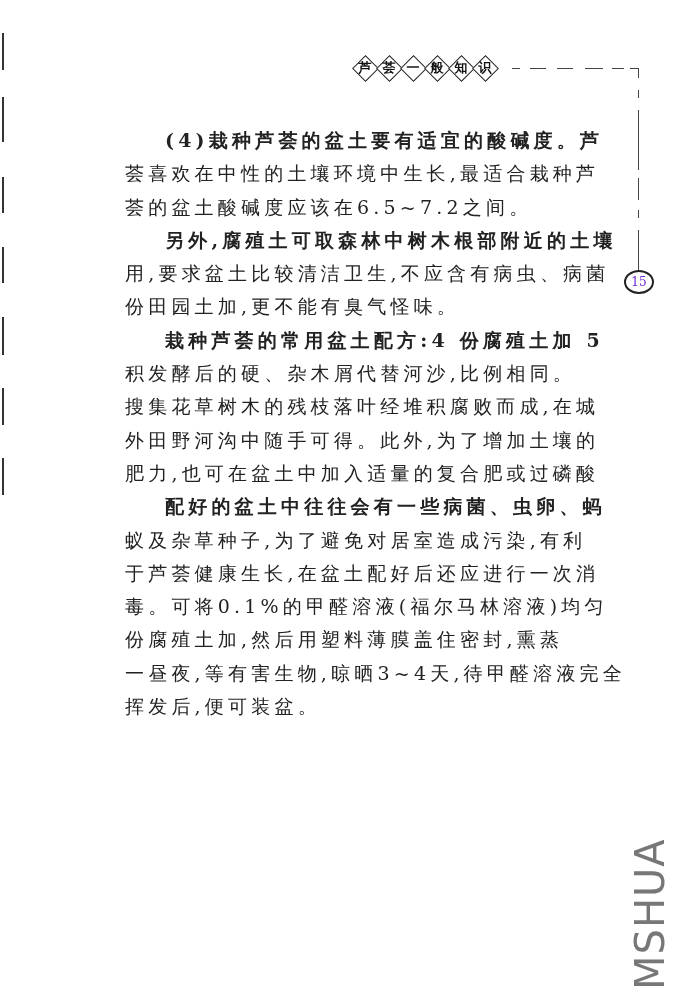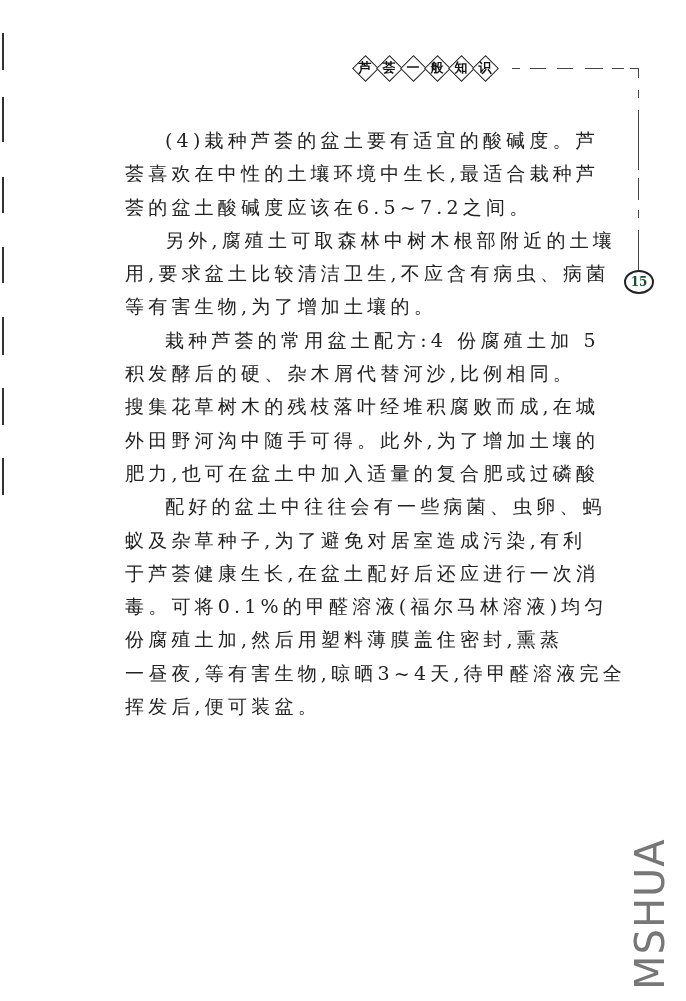--- a/index.html
+++ b/index.html
@@ -16,28 +16,28 @@
   }
   .diamond-char {
     position: absolute; left: 0; top: 2px; width: 24px; text-align: center;
     font-size: 13px; font-weight: bold; color: #111; line-height: 20px;
   }
   .dash-h { position: absolute; top: 68px; height: 1px; background: #444; }
   .dash-v { position: absolute; left: 638px; width: 1px; background: #444; }
   .page-num {
     position: absolute; left: 624px; top: 270px; width: 26px; height: 20px;
     border: 2px solid #222; border-radius: 50%;
-    font-size: 12px; font-weight: bold; text-align: center; line-height: 20px; color: #14532d;
+    font-size: 12px; font-weight: normal; text-align: center; line-height: 20px; color: #6d28d9;
   }
   .body-text { position: absolute; left: 125px; top: 124px; width: 468px; }
   .line {
     height: 33.3px; font-size: 19px; line-height: 33.3px; white-space: nowrap;
     letter-spacing: 4.2px; color: #222;
   }
-  .indent { padding-left: 40px; }
+  .indent { padding-left: 40px; font-weight: bold; }
   .watermark {
     position: absolute; left: 627px; top: 990px; transform-origin: left top; transform: rotate(-90deg);
     font-family: "DejaVu Sans", sans-serif; font-size: 40px; color: #777; letter-spacing: 1px;
     white-space: nowrap;
   }
 </style>
 </head>
 <body>
 
 <div class="margin-bar" style="top:33px;height:37px;"></div>
@@ -93,21 +93,21 @@
 
 <div class="body-text">
   <div>
     <div class="line indent">(4)栽种芦荟的盆土要有适宜的酸碱度。芦</div>
     <div class="line">荟喜欢在中性的土壤环境中生长,最适合栽种芦</div>
     <div class="line">荟的盆土酸碱度应该在6.5~7.2之间。</div>
   </div>
   <div>
     <div class="line indent">另外,腐殖土可取森林中树木根部附近的土壤</div>
     <div class="line">用,要求盆土比较清洁卫生,不应含有病虫、病菌</div>
-    <div class="line">等有害生物,为了增加土壤的。</div>
+    <div class="line">份田园土加,更不能有臭气怪味。</div>
   </div>
   <div>
     <div class="line indent">栽种芦荟的常用盆土配方:4 份腐殖土加 5</div>
     <div class="line">积发酵后的硬、杂木屑代替河沙,比例相同。</div>
   </div>
   <div>
     <div class="line">搜集花草树木的残枝落叶经堆积腐败而成,在城</div>
     <div class="line">外田野河沟中随手可得。此外,为了增加土壤的</div>
     <div class="line">肥力,也可在盆土中加入适量的复合肥或过磷酸</div>
   </div>

